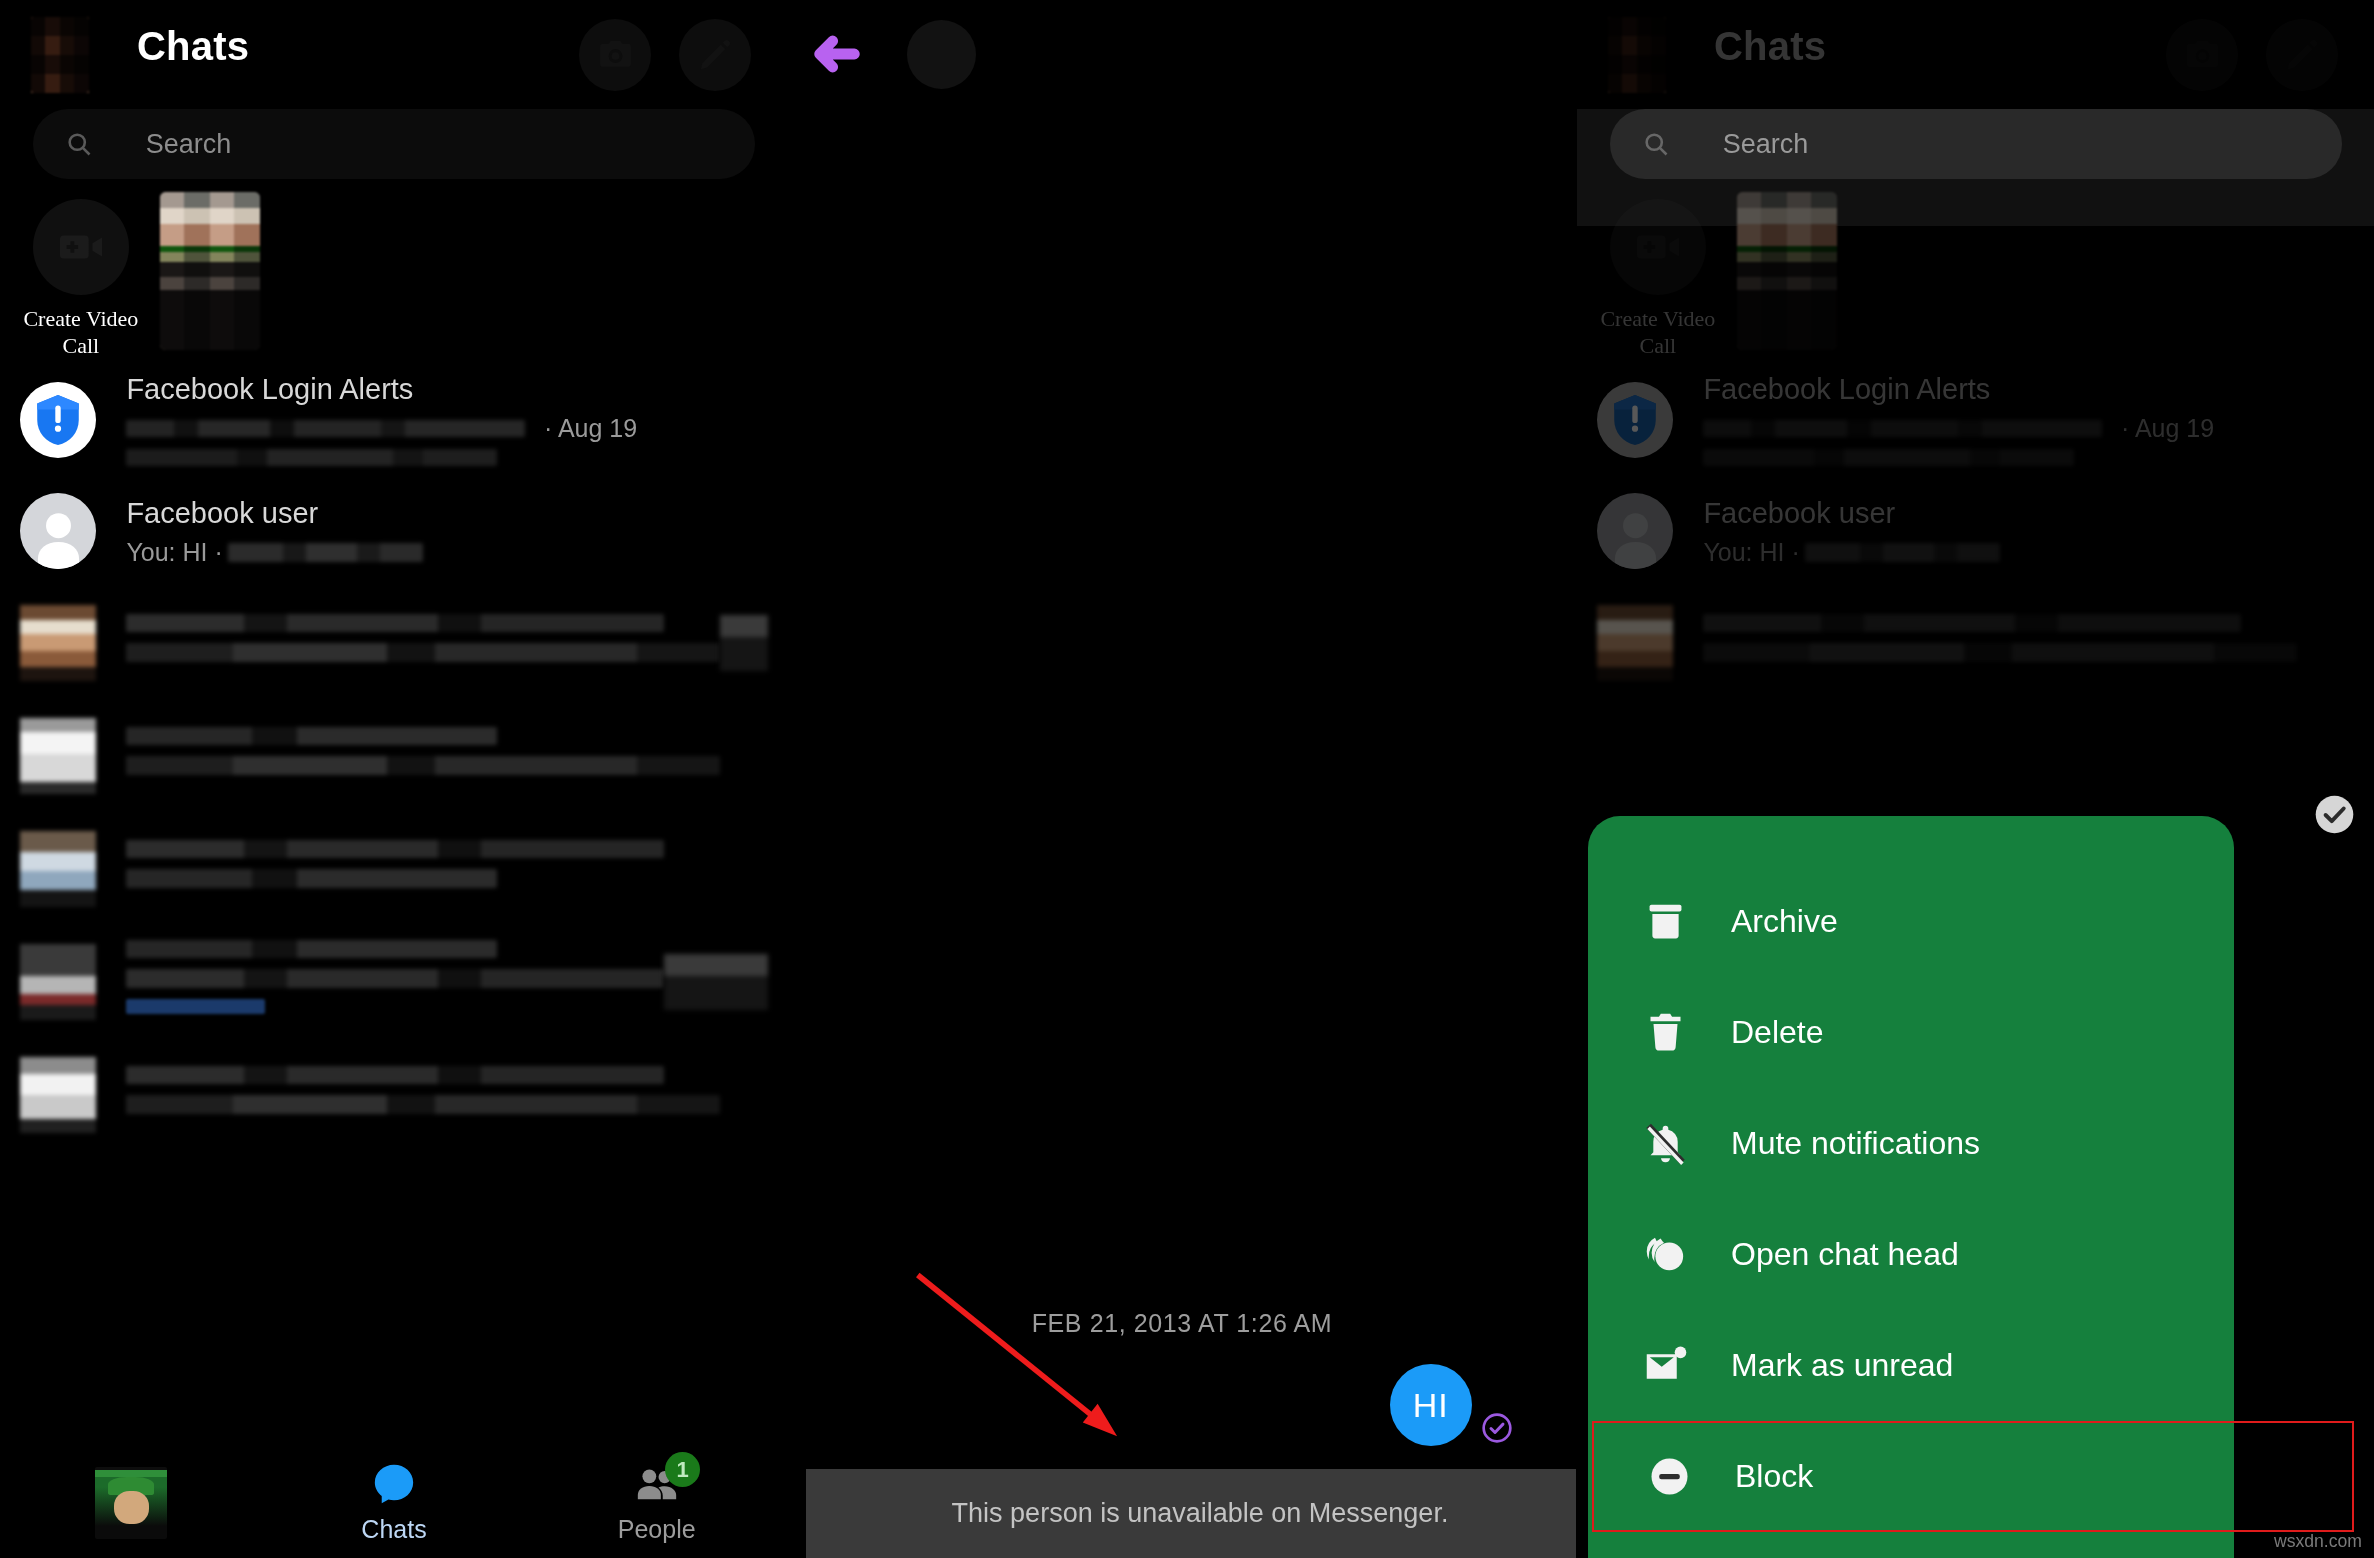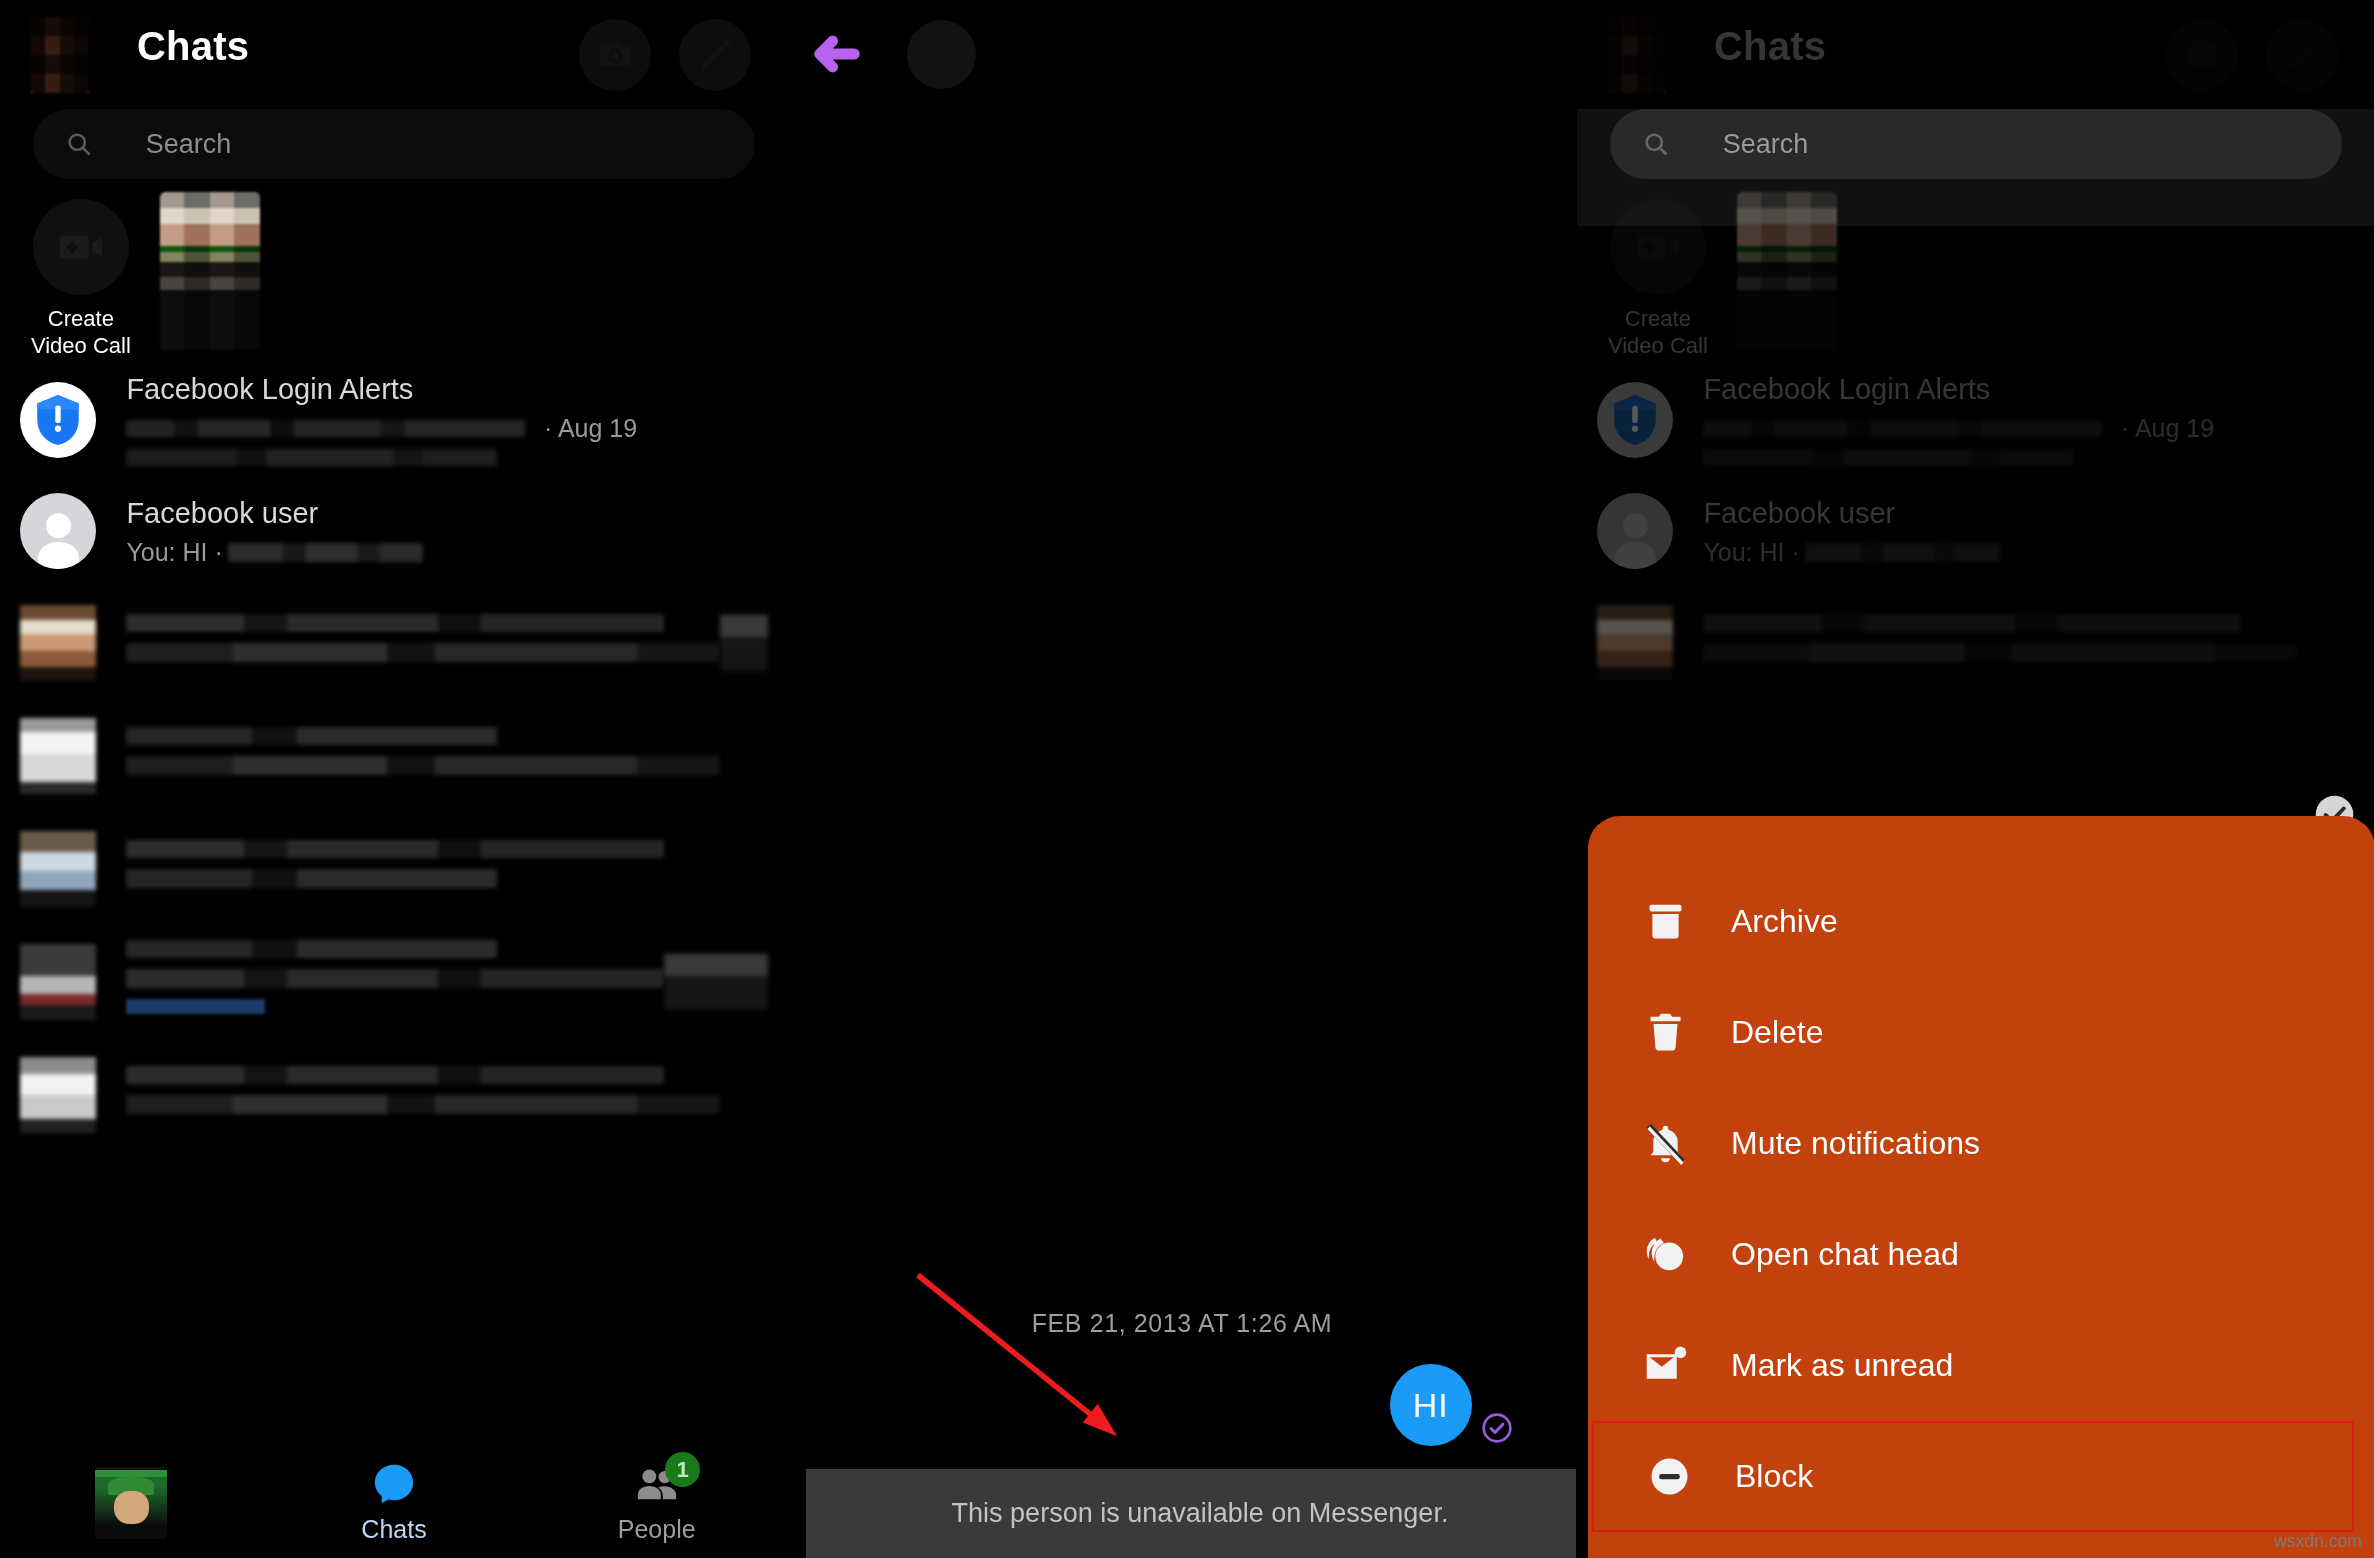--- a/index.html
+++ b/index.html
@@ -48,21 +48,21 @@
   .search-bar {
     height: 70px; border-radius: 35px; background: #0c0c0c;
     display: flex; align-items: center; padding: 0 32px; gap: 16.7px;
   }
   .search-bar .mag { width: 28px; height: 28px; opacity: .55; }
   .search-bar .mag svg { width: 28px; height: 28px; stroke: #9b9b9b; fill: none; stroke-width: 2.2; }
   .search-ph { color: #8d8d8d; font-size: 27px; margin-left: 36px; }
 
   
   .vc-row { display: flex; padding: 20.4px 0 5.6px 0; }
-  .vc-item { width: 121px; margin-left: 20.4px; text-align: center; }
+  .vc-item { width: 121px; margin-left: 20.4px; text-align: center; font-family: Liberation Serif, serif; }
   .vc-circle {
     width: 96px; height: 96px; border-radius: 50%; background: #101010;
     margin: 0 auto; display: flex; align-items: center; justify-content: center;
   }
   .vc-circle svg { width: 46px; height: 46px; fill: #1b1b1b; }
   .vc-label { color: #fff; font-size: 22px; margin-top: 11px; line-height: 1.2; }
   .vc-story {
     width: 100px; height: 158px; margin-left: 18.6px; border-radius: 5.6px;
     background:
       linear-gradient(0deg,#0b0b0b 0 38%, #3d3d3d 38% 46%, #151515 46% 56%, #6b7a5a 56% 62%, #0d4f0d 62% 66%, #b49484 66% 80%, #d7d1c7 80% 90%, #8a8f8e 90% 100%);
@@ -169,22 +169,22 @@
   .dim-overlay { position: absolute; inset: 0; background: rgba(0,0,0,.62); pointer-events: none; }
   .search-band {
     position: absolute; left: 0; top: 109px; width: 798px; height: 117px;
     background: rgba(150,150,150,.30);
   }
   .r-check {
     position: absolute; right: 20.4px; top: 794px; width: 41px; height: 41px;
   }
   .r-check svg { width: 41px; height: 41px; }
   .ctx-menu {
-    position: absolute; left: 11px; bottom: 0; width: 787px;
-    background: #c2410c; border-radius: 32px 32px 0 0;
+    position: absolute; left: 11px; bottom: 0; width: 646px;
+    background: #15803d; border-radius: 32px 32px 0 0;
     padding: 50px 0 26px 0;
   }
   .ctx-item { display: flex; align-items: center; height: 111px; padding-left: 48px; position: relative; }
   .ctx-ico { width: 58px; display: flex; align-items: center; justify-content: center; }
   .ctx-ico svg { width: 45px; height: 45px; fill: #f2f2f2; }
   .ctx-lbl { color: #fff; font-size: 32px; margin-left: 37px; }
   .ctx-item.highlight { outline: 2.8px solid #e01b1b; outline-offset: -2.8px; margin: 0 13px 0 4px; width: 762px; }
   .watermark { position: absolute; right: 13px; bottom: 5.6px; color: #7a7a7a; font-size: 17.6px; }
 </style>
 </head>

